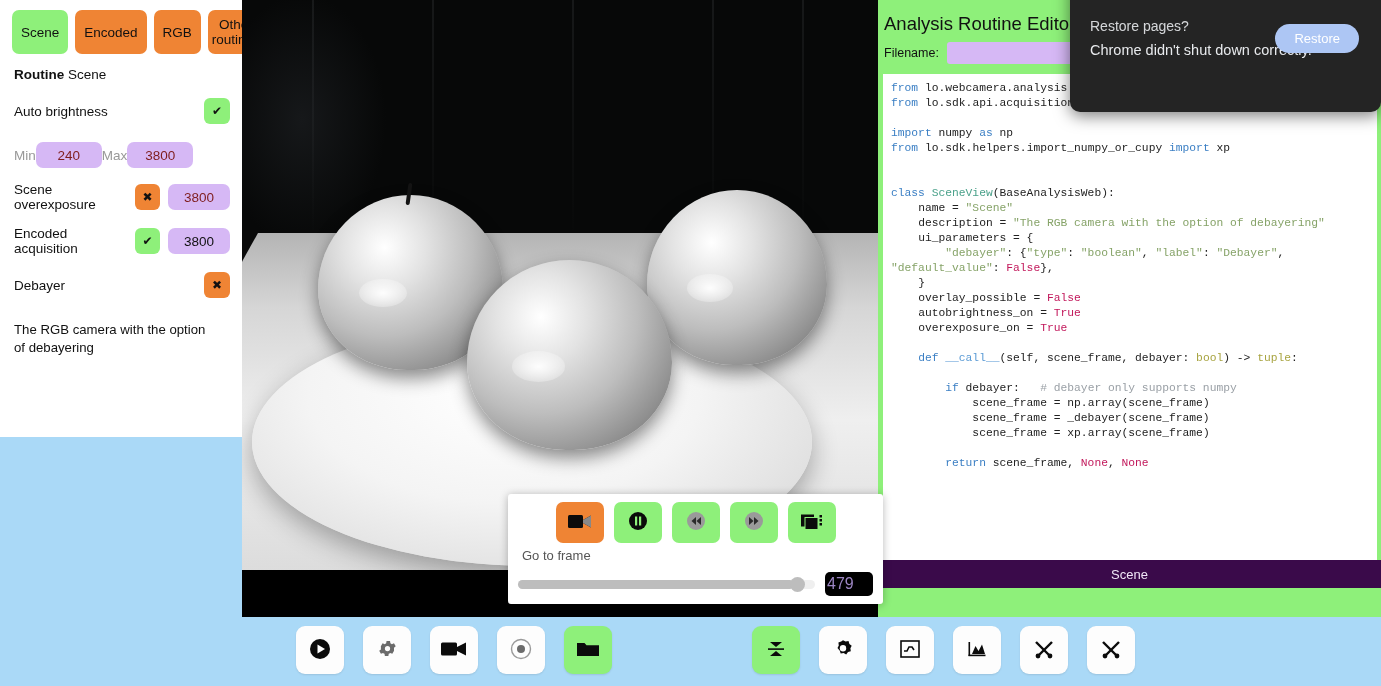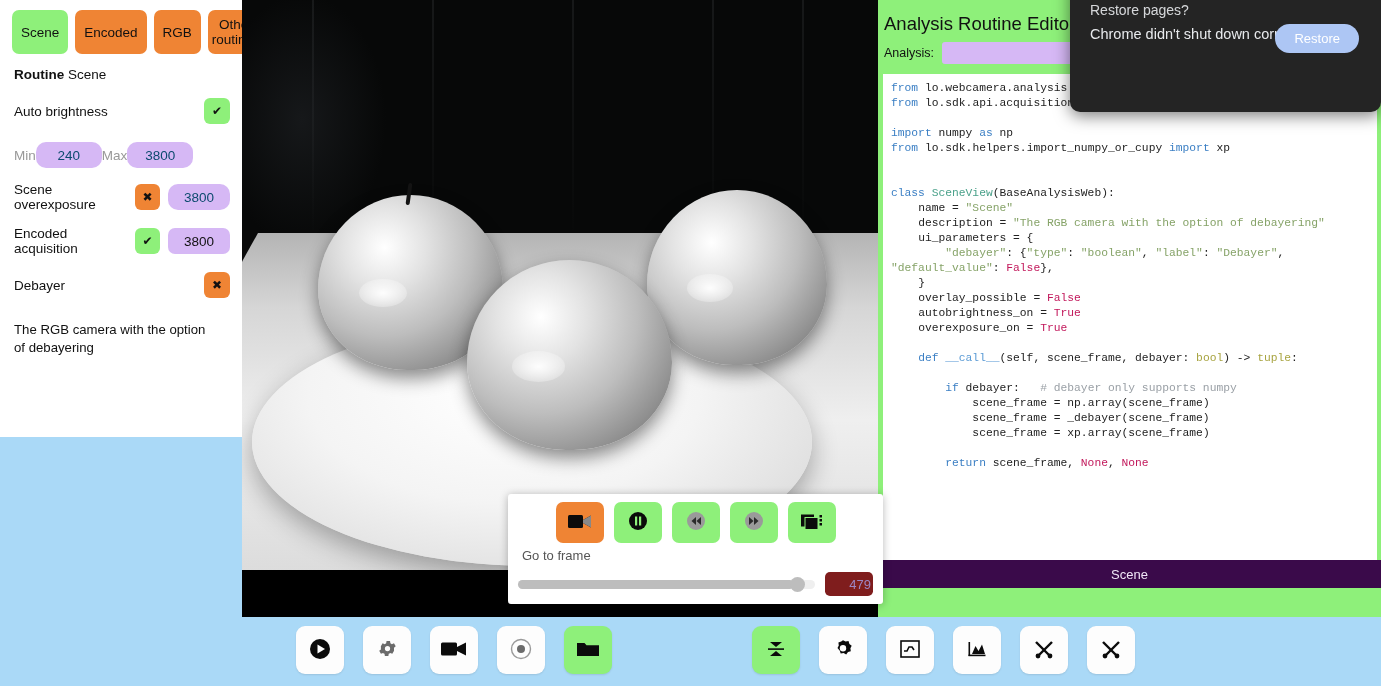--- a/index.html
+++ b/index.html
@@ -44,21 +44,21 @@
     font-size:12px;color:#111;font-family:"Liberation Sans",sans-serif;
   }
   .sqbtn.green{background:#8ef07a;}
   .sqbtn.orange{background:#ef8434;}
 
   .numbox{
     background:#d6b8f5;border:none;border-radius:7px;height:26px;
     font-family:"Liberation Sans",sans-serif;font-size:13.5px;
     text-align:center;color:#111;box-sizing:border-box;padding:0 6px;
   }
-  .numbox.muted{color:#0c4a6e;border-radius:10px;}
+  .numbox.muted{color:#7f1d1d;}
   .numbox.w66{width:66px;}
   .numbox.w62{width:62px;}
 
   .minmax-row{display:flex;align-items:center;gap:0;margin-top:17px;margin-left:2px;}
   .minmax-row .mlabel{font-size:13.5px;color:#999;}
 
   .ovr-row{display:flex;align-items:center;margin-top:14px;margin-left:2px;gap:8px;}
   .ovr-row .olabel{font-size:13.5px;color:#111;}
 
   .descr{
@@ -136,22 +136,22 @@
   .sliderrow{display:flex;align-items:center;gap:10px;margin-top:9px;}
   .track{
     position:relative;flex:1 1 auto;height:9px;border-radius:5px;background:#efefef;
     cursor:pointer;
   }
   .track .fill{position:absolute;left:0;top:0;height:9px;width:93%;
     border-radius:5px;background:#bdbdbd;}
   .track .knob{position:absolute;left:91.5%;top:-3px;width:15px;height:15px;
     border-radius:50%;background:#bdbdbd;}
   .framebox{
-    width:48px;height:24px;border:none;border-radius:5px;background:#7f1d1d;
-    color:#9d86c4;font-size:13px;text-align:right;
+    width:48px;height:24px;border:none;border-radius:5px;background:#000000;
+    color:#9d86c4;font-size:16px;text-align:left;
     font-family:"Liberation Sans",sans-serif;box-sizing:border-box;
   }
 
   
   #editor{
     position:absolute;left:878px;top:0;width:503px;height:617px;
     background:#8ef07a;box-sizing:border-box;
     padding:0 0 0 0;overflow:hidden;
   }
   #editor-title{font-size:18.5px;color:#111;padding:13px 0 0 6px;}
@@ -200,21 +200,21 @@
   }
   .tbtn.green{background:#8ef07a;}
 
   
   #chrome-dialog{
     position:absolute;left:1070px;top:-28px;width:311px;height:140px;
     background:#242424;border-radius:10px;z-index:90;
     box-shadow:0 4px 16px rgba(0,0,0,0.5);box-sizing:border-box;
     padding:30px 20px 0 20px;
   }
-  #chrome-title{color:#e8eaed;font-size:14px;opacity:0.9;}
+  #chrome-title{color:#e8eaed;font-size:14px;opacity:0.9;margin-top:16px;}
   #chrome-msg{color:#e8eaed;font-size:14.5px;margin-top:8px;}
   #restore-btn{
     position:absolute;right:22px;top:52px;
     background:#adc6f4;color:#ffffff;border:none;border-radius:16px;
     padding:7px 19px;font-size:13px;cursor:pointer;
     font-family:"Liberation Sans",sans-serif;
   }
 </style>
 </head>
 <body>
@@ -354,21 +354,21 @@
         <div class="knob"></div>
       </div>
       <input class="framebox" value="479" style="">
     </div>
   </div>
 
   <div id="editor">
     <div id="editor-title">Analysis Routine Editor</div>
 
     <div class="filerow">
-      <span class="flabel">Analysis:</span>
+      <span class="flabel">Filename:</span>
       <input class="fileinput" value="" style="">
     </div>
 
     <div id="code"><div><span class="k">from </span><span class="pl">lo</span><span class="pl">.</span><span class="pl">webcamera</span><span class="pl">.</span><span class="pl">analysis</span><span class="pl">.</span><span class="pl">a</span></div><div><span class="k">from </span><span class="pl">lo</span><span class="pl">.</span><span class="pl">sdk</span><span class="pl">.</span><span class="pl">api</span><span class="pl">.</span><span class="pl">acquisition</span><span class="pl">.</span><span class="pl">d</span></div><div>&nbsp;</div><div><span class="k">import </span><span class="pl">numpy </span><span class="k">as </span><span class="pl">np</span></div><div><span class="k">from </span><span class="pl">lo</span><span class="pl">.</span><span class="pl">sdk</span><span class="pl">.</span><span class="pl">helpers</span><span class="pl">.</span><span class="pl">import_numpy_or_cupy </span><span class="k">import </span><span class="pl">xp</span></div><div>&nbsp;</div><div>&nbsp;</div><div><span class="k">class </span><span class="cls">SceneView</span><span class="pl">(</span><span class="pl">BaseAnalysisWeb</span><span class="pl">):</span></div><div><span class="pl">    name </span><span class="pl">= </span><span class="str">"Scene"</span></div><div><span class="pl">    description </span><span class="pl">= </span><span class="str">"The RGB camera with the option of debayering"</span></div><div><span class="pl">    ui_parameters </span><span class="pl">= {</span></div><div><span class="pl">        </span><span class="str">"debayer"</span><span class="pl">: {</span><span class="str">"type"</span><span class="pl">: </span><span class="str">"boolean"</span><span class="pl">, </span><span class="str">"label"</span><span class="pl">: </span><span class="str">"Debayer"</span><span class="pl">, </span><span class="str">"default_value"</span><span class="pl">: </span><span class="cst">False</span><span class="pl">},</span></div><div><span class="pl">    }</span></div><div><span class="pl">    overlay_possible </span><span class="pl">= </span><span class="cst">False</span></div><div><span class="pl">    autobrightness_on </span><span class="pl">= </span><span class="cst">True</span></div><div><span class="pl">    overexposure_on </span><span class="pl">= </span><span class="cst">True</span></div><div>&nbsp;</div><div><span class="k">    def </span><span class="fn">__call__</span><span class="pl">(</span><span class="pl">self</span><span class="pl">, scene_frame, debayer</span><span class="pl">: </span><span class="bi">bool</span><span class="pl">) </span><span class="pl">-&gt; </span><span class="bi">tuple</span><span class="pl">:</span></div><div>&nbsp;</div><div><span class="k">        if </span><span class="pl">debayer</span><span class="pl">:   </span><span class="cmt"># debayer only supports numpy</span></div><div><span class="pl">            scene_frame </span><span class="pl">= </span><span class="pl">np</span><span class="pl">.</span><span class="pl">array</span><span class="pl">(scene_frame)</span></div><div><span class="pl">            scene_frame </span><span class="pl">= </span><span class="pl">_debayer</span><span class="pl">(scene_frame)</span></div><div><span class="pl">            scene_frame </span><span class="pl">= </span><span class="pl">xp</span><span class="pl">.</span><span class="pl">array</span><span class="pl">(scene_frame)</span></div><div>&nbsp;</div><div><span class="k">        return </span><span class="pl">scene_frame</span><span class="pl">, </span><span class="cst">None</span><span class="pl">, </span><span class="cst">None</span></div></div>
 
     <button id="savebar">Scene</button>
   </div>
 
   <div id="bottombar">
 

